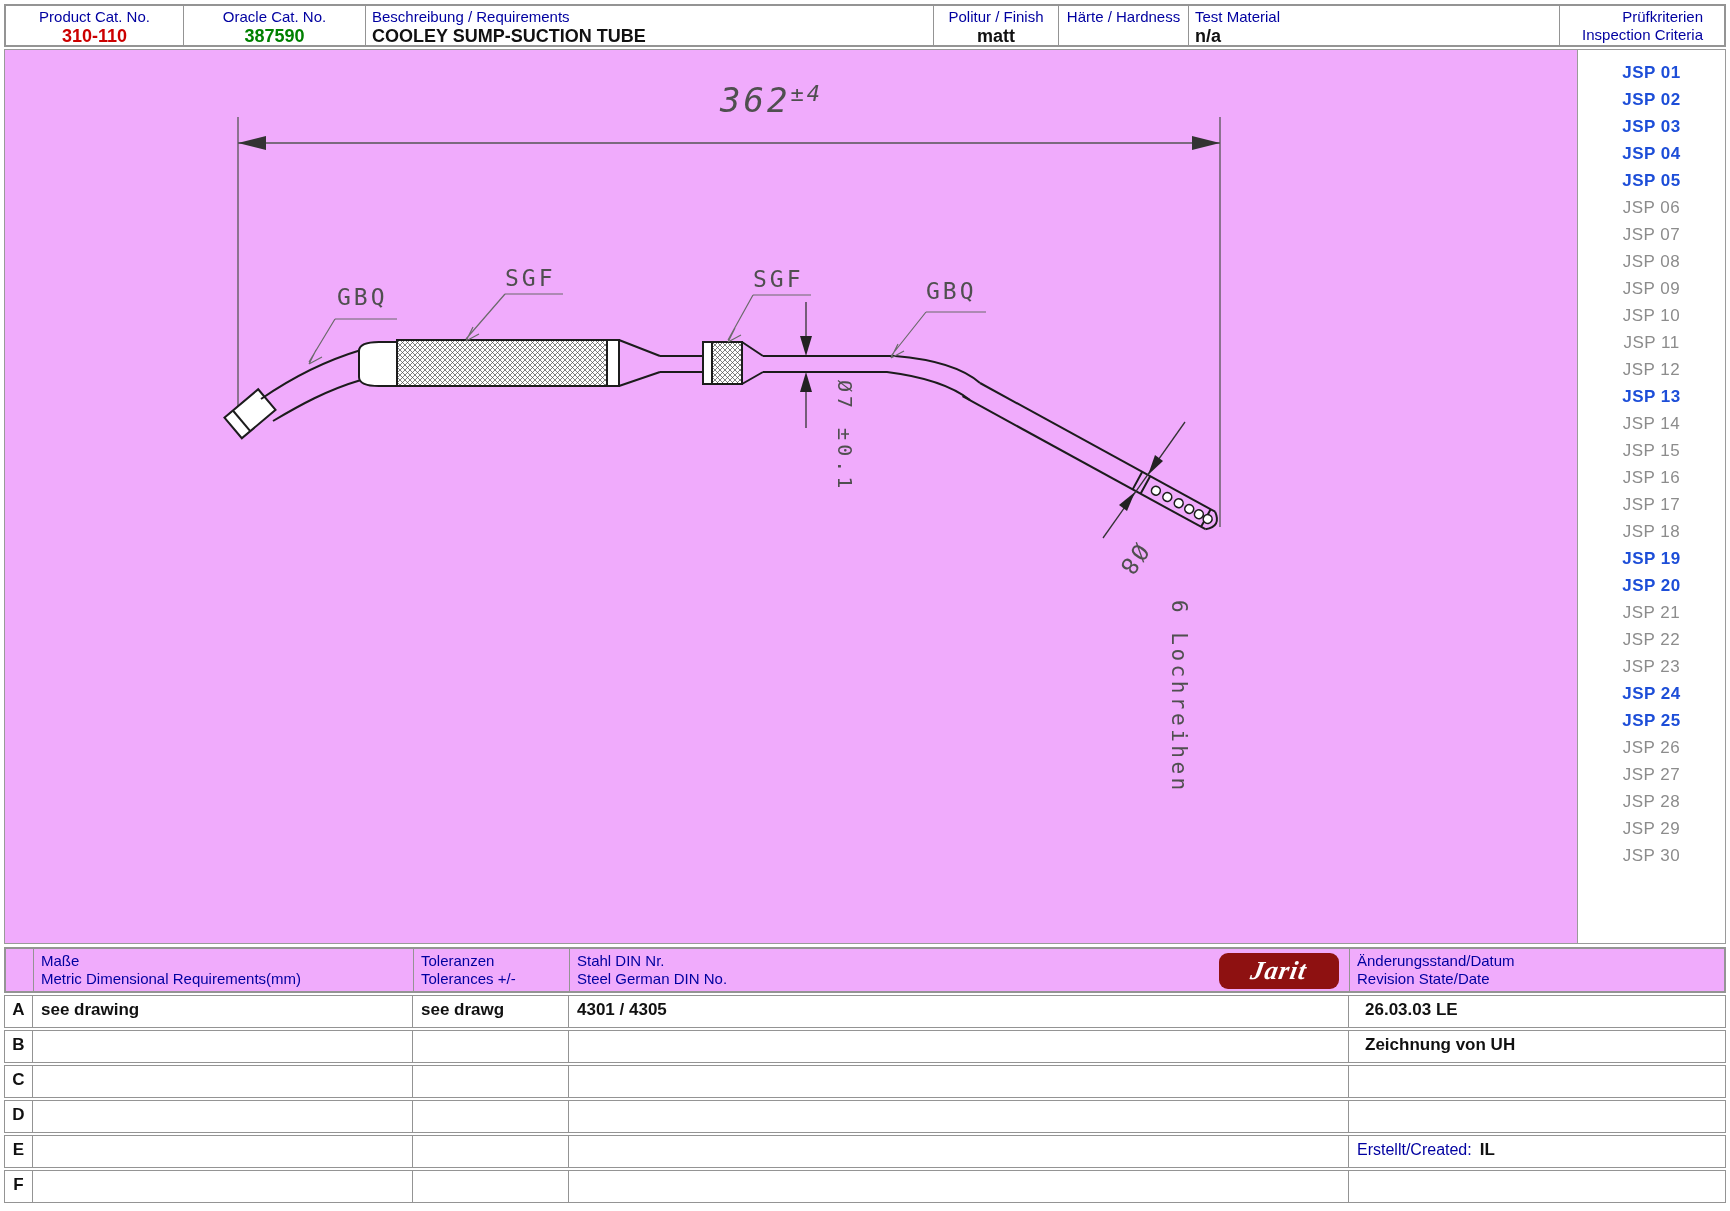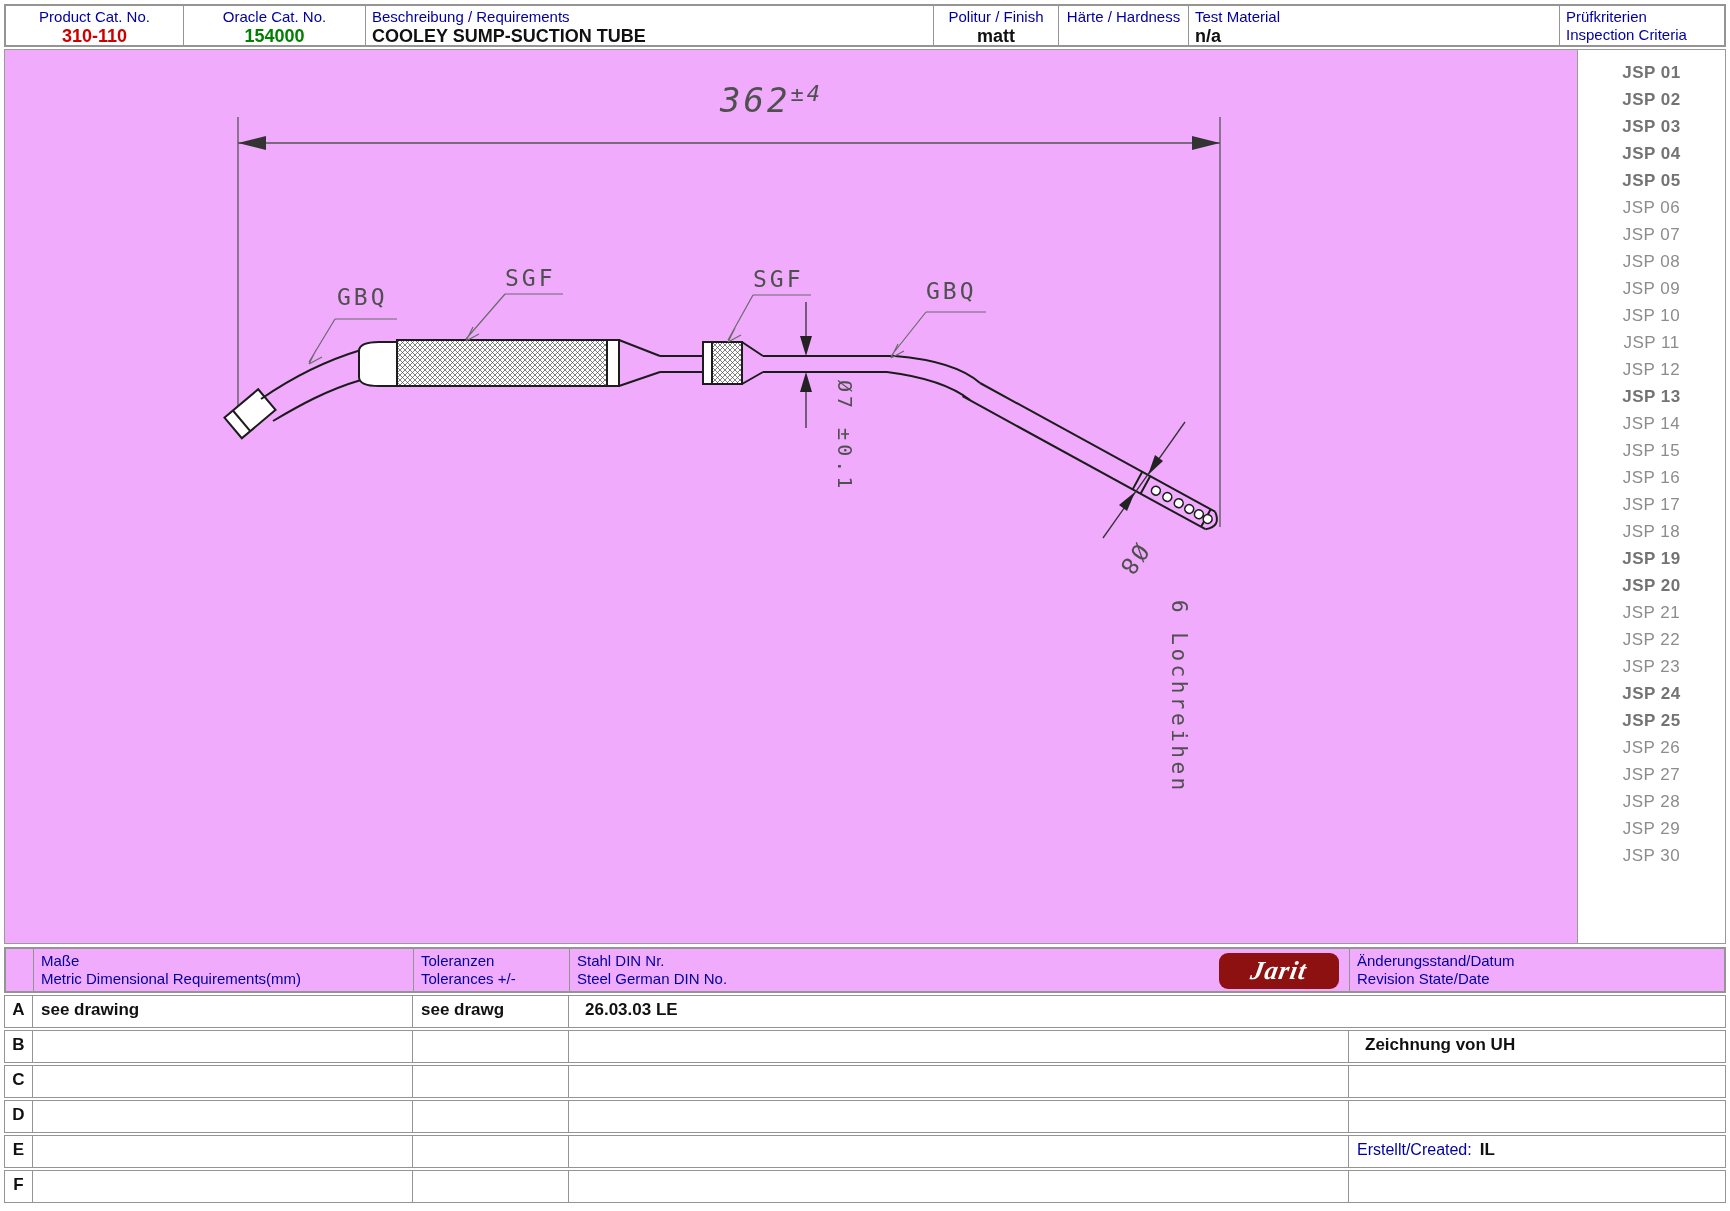--- a/index.html
+++ b/index.html
@@ -2,33 +2,33 @@
 <html><head>
 <meta charset="utf-8">
 <style>
   * { box-sizing: border-box; margin: 0; padding: 0; }
   html,body { width: 1730px; height: 1211px; background: #fff; font-family: "Liberation Sans", sans-serif; }
   .sheet { position: relative; width: 1730px; height: 1211px; background: #fff; padding: 4px; }
 
   
   .hdr { display: flex; width: 1722px; height: 43px; border: 2px solid #949494; background: #fff; }
   .hdr-cell { border-right: 1px solid #949494; padding: 2px 6px 1px 6px; display: flex; flex-direction: column; overflow: hidden; }
-  .hdr-cell:last-child { border-right: none; }
+  .hdr-cell:last-child { border-right: none; text-align: right; }
   .hdr-label { color: #0000a0; font-size: 15px; line-height: 18px; white-space: nowrap; }
   .hdr-value { font-size: 18px; font-weight: bold; color: #111; line-height: 20px; white-space: nowrap; }
   .c-center { text-align: center; }
   .v-red { color: #cc0000; }
   .v-green { color: #008000; }
 
   
   .main { display: flex; width: 1722px; height: 895px; margin-top: 2px; }
   .draw-area { position: relative; width: 1573px; height: 895px; border: 1px solid #9a9a9a; border-right: none; background: #f0abfc; }
   .jsp-col { width: 149px; height: 895px; border: 1px solid #9a9a9a; background: #fff; padding-top: 9px; display: flex; flex-direction: column; align-items: center; }
   .jsp-item { height: 27px; line-height: 27px; font-size: 17px; color: #8c8c8c; letter-spacing: 0.5px; white-space: nowrap; }
-  .jsp-item.active { color: #737373; font-weight: bold; }
+  .jsp-item.active { color: #1d4ed8; font-weight: bold; }
 
   
   .ftr { width: 1722px; margin-top: 3px; }
   .f-grid { display: flex; }
   .f-hrow { height: 46px; border: 2px solid #949494; background: #f0abfc; }
   .f-hcell { border-right: 1px solid #949494; padding: 3px 7px; overflow: hidden; }
   .f-hcell:last-child { border-right: none; }
   .f-hlabel { color: #0000a0; font-size: 15px; line-height: 18px; white-space: nowrap; }
   .f-row { height: 33px; border: 1px solid #949494; margin-top: 2px; background: #fff; }
   .f-cell { border-right: 1px solid #949494; padding: 4px 8px; font-size: 17px; font-weight: bold; color: #111; white-space: nowrap; overflow: hidden; }
@@ -50,21 +50,21 @@
 
 <div class="sheet">
 
   <div class="hdr">
     <div class="hdr-cell c-center" style="width:178px">
       <span class="hdr-label c-center">Product Cat. No.</span>
       <span class="hdr-value v-red c-center">310-110</span>
     </div>
     <div class="hdr-cell c-center" style="width:182px">
       <span class="hdr-label c-center">Oracle Cat. No.</span>
-      <span class="hdr-value v-green c-center">154000</span>
+      <span class="hdr-value v-green c-center">387590</span>
     </div>
     <div class="hdr-cell" style="width:568px">
       <span class="hdr-label">Beschreibung / Requirements</span>
       <span class="hdr-value">COOLEY SUMP-SUCTION TUBE</span>
     </div>
     <div class="hdr-cell c-center" style="width:125px">
       <span class="hdr-label c-center">Politur / Finish</span>
       <span class="hdr-value c-center">matt</span>
     </div>
     <div class="hdr-cell c-center" style="width:130px">
@@ -228,20 +228,21 @@
         <div class="f-hlabel">Revision State/Date</div>
       </div>
     </div>
 
     <div>
 
     <div class="f-grid f-row">
           <div class="f-cell w-id">A</div>
           <div class="f-cell w-dims">see drawing</div>
           <div class="f-cell w-tol">see drawg</div>
+          <div class="f-cell w-steel">4301 / 4305</div>
           <div class="f-cell w-rev"><span class="rev-label"></span><span>26.03.03 LE</span><span></span></div>
         </div>
         <div class="f-grid f-row">
           <div class="f-cell w-id">B</div>
           <div class="f-cell w-dims"></div>
           <div class="f-cell w-tol"></div>
           <div class="f-cell w-steel"></div>
           <div class="f-cell w-rev"><span class="rev-label"></span><span>Zeichnung von UH</span><span></span></div>
         </div>
         <div class="f-grid f-row">

